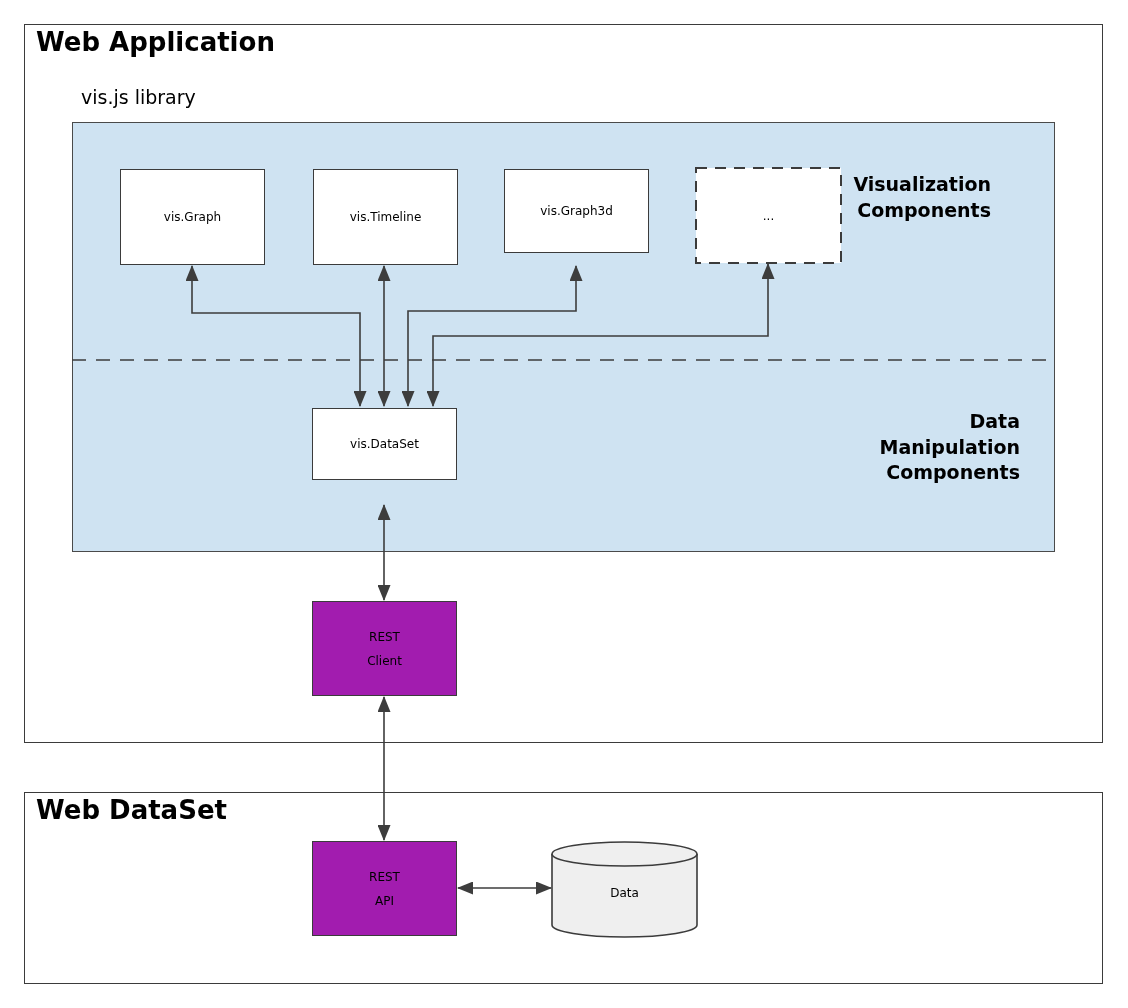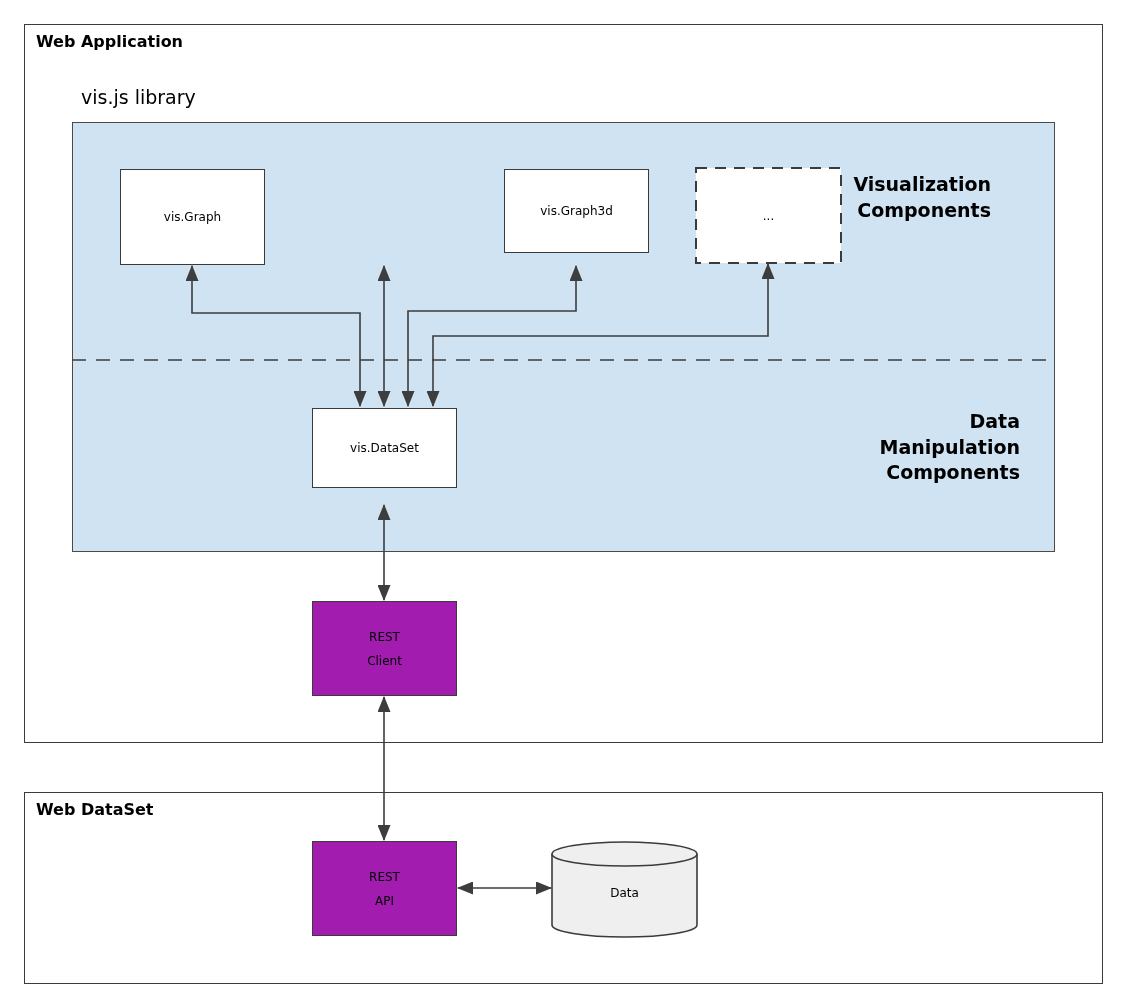--- a/index.html
+++ b/index.html
@@ -21,21 +21,21 @@
     position:absolute; box-sizing:border-box;
     border:1.5px solid #3b3b3b;
     display:flex; align-items:center; justify-content:center;
     text-align:center; font-size:12px; line-height:24px;
     white-space:pre-line;
   }
   .node.white { background:#ffffff; }
   .node.gray  { background:#a21caf; }
   .node.naked { border:none; background:transparent; }
   .title {
-    position:absolute; font-weight:bold; font-size:16px; line-height:26px;
+    position:absolute; font-weight:bold; font-size:26px; line-height:26px;
   }
   .sublabel {
     position:absolute; font-weight:normal; font-size:19px; line-height:25px;
   }
   .sidelabel {
     position:absolute; font-weight:bold; font-size:19px; line-height:25.5px;
     white-space:pre-line; text-align:right; width:300px;
   }
   svg.overlay { position:absolute; left:0; top:0; }
 </style>
@@ -76,28 +76,31 @@
 
     <g>
       <path d="M552,854 L552,925 A72.5,12 0 0 0 697,925 L697,854" fill="#efefef" stroke="#3b3b3b" stroke-width="1.6"></path>
       <ellipse cx="624.5" cy="854" rx="72.5" ry="12" fill="#efefef" stroke="#3b3b3b" stroke-width="1.6"></ellipse>
     </g>
   </svg>
 
   <div class="node white" style="left:120px; top:169px; width:145px; height:96px;">
     <span>vis.Graph</span>
   </div>
+  <div class="node white" style="left:313px; top:169px; width:145px; height:96px;">
+    <span>vis.Timeline</span>
+  </div>
   <div class="node white" style="left:504px; top:169px; width:145px; height:84px;">
     <span>vis.Graph3d</span>
   </div>
   <div class="node naked" style="left:696px; top:168px; width:145px; height:95px;">
     <span>...</span>
   </div>
 
-  <div class="node white" style="left:312px; top:408px; width:145px; height:80px;">
+  <div class="node white" style="left:312px; top:408px; width:145px; height:72px;">
     <span>vis.DataSet</span>
   </div>
 
   <div class="node gray" style="left:312px; top:601px; width:145px; height:95px;">
     <span>REST
 Client</span>
   </div>
   <div class="node gray" style="left:312px; top:841px; width:145px; height:95px;">
     <span>REST
 API</span>

